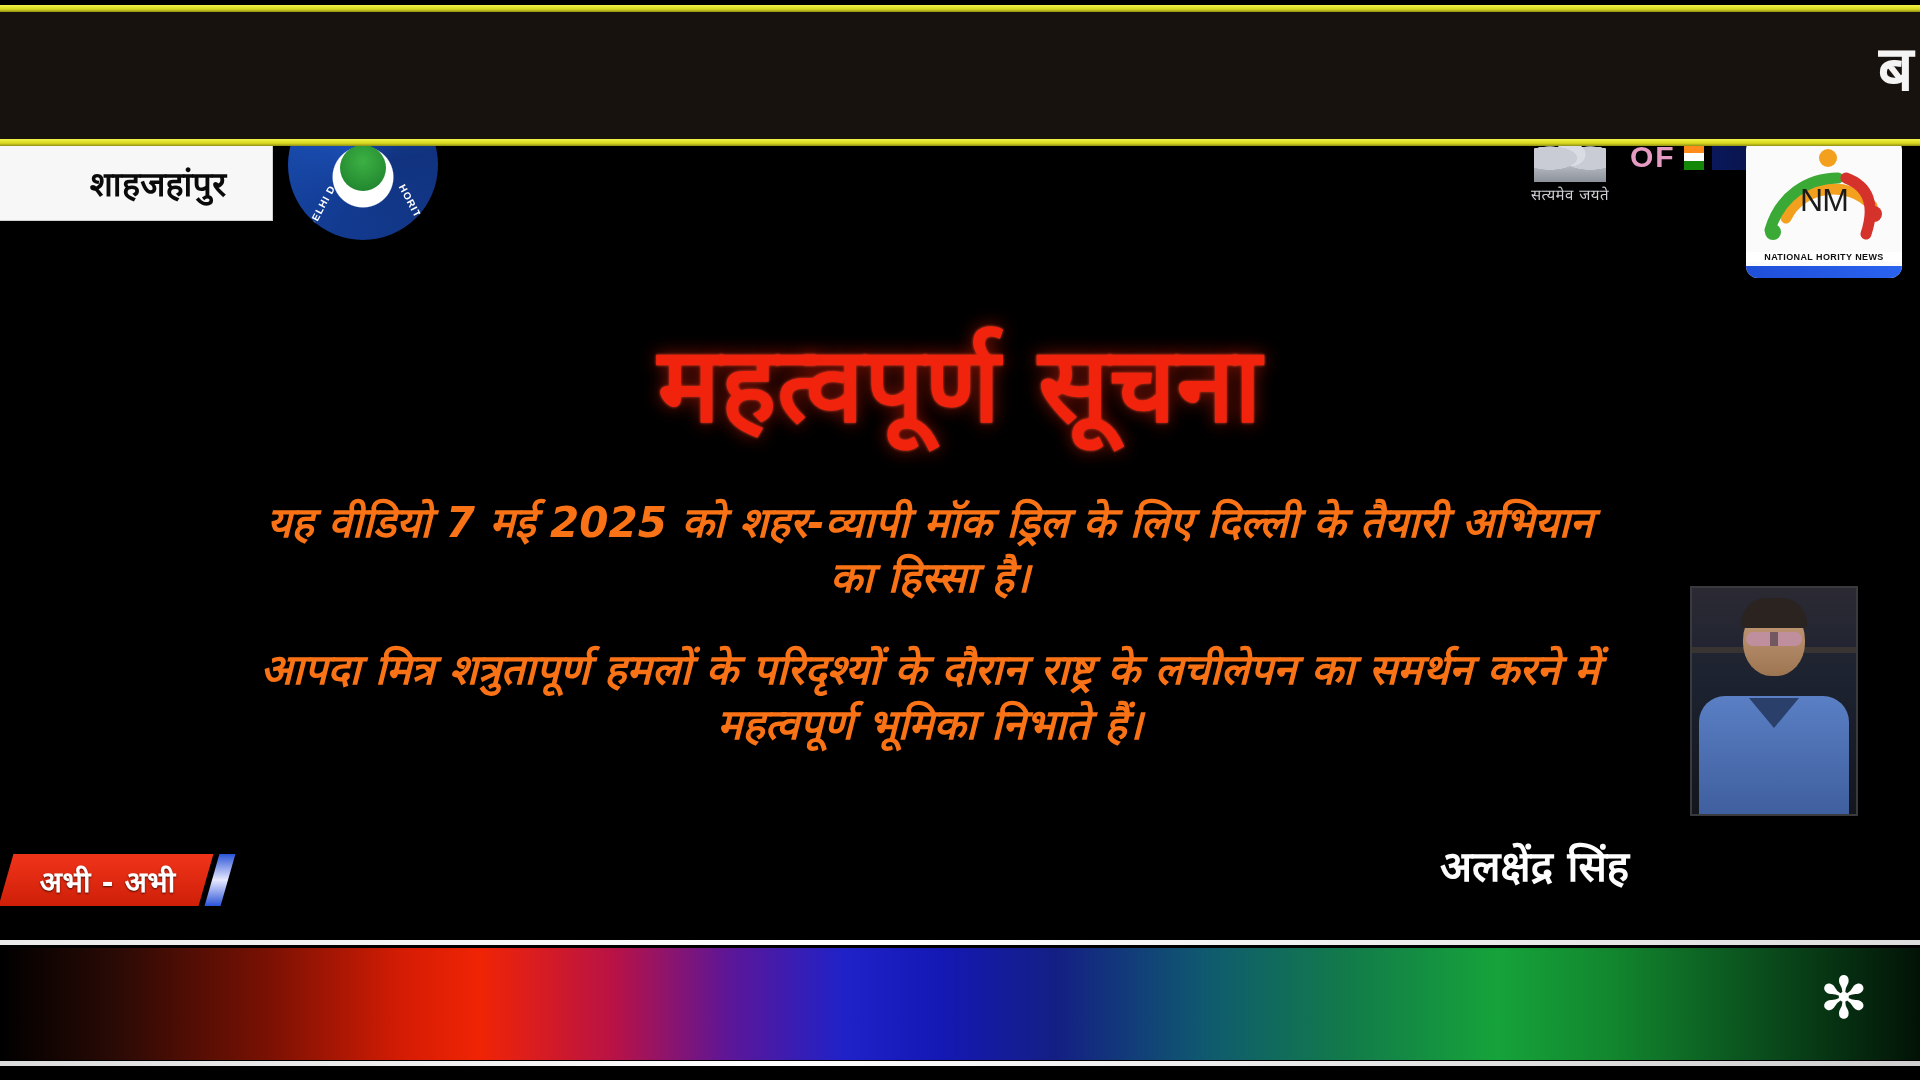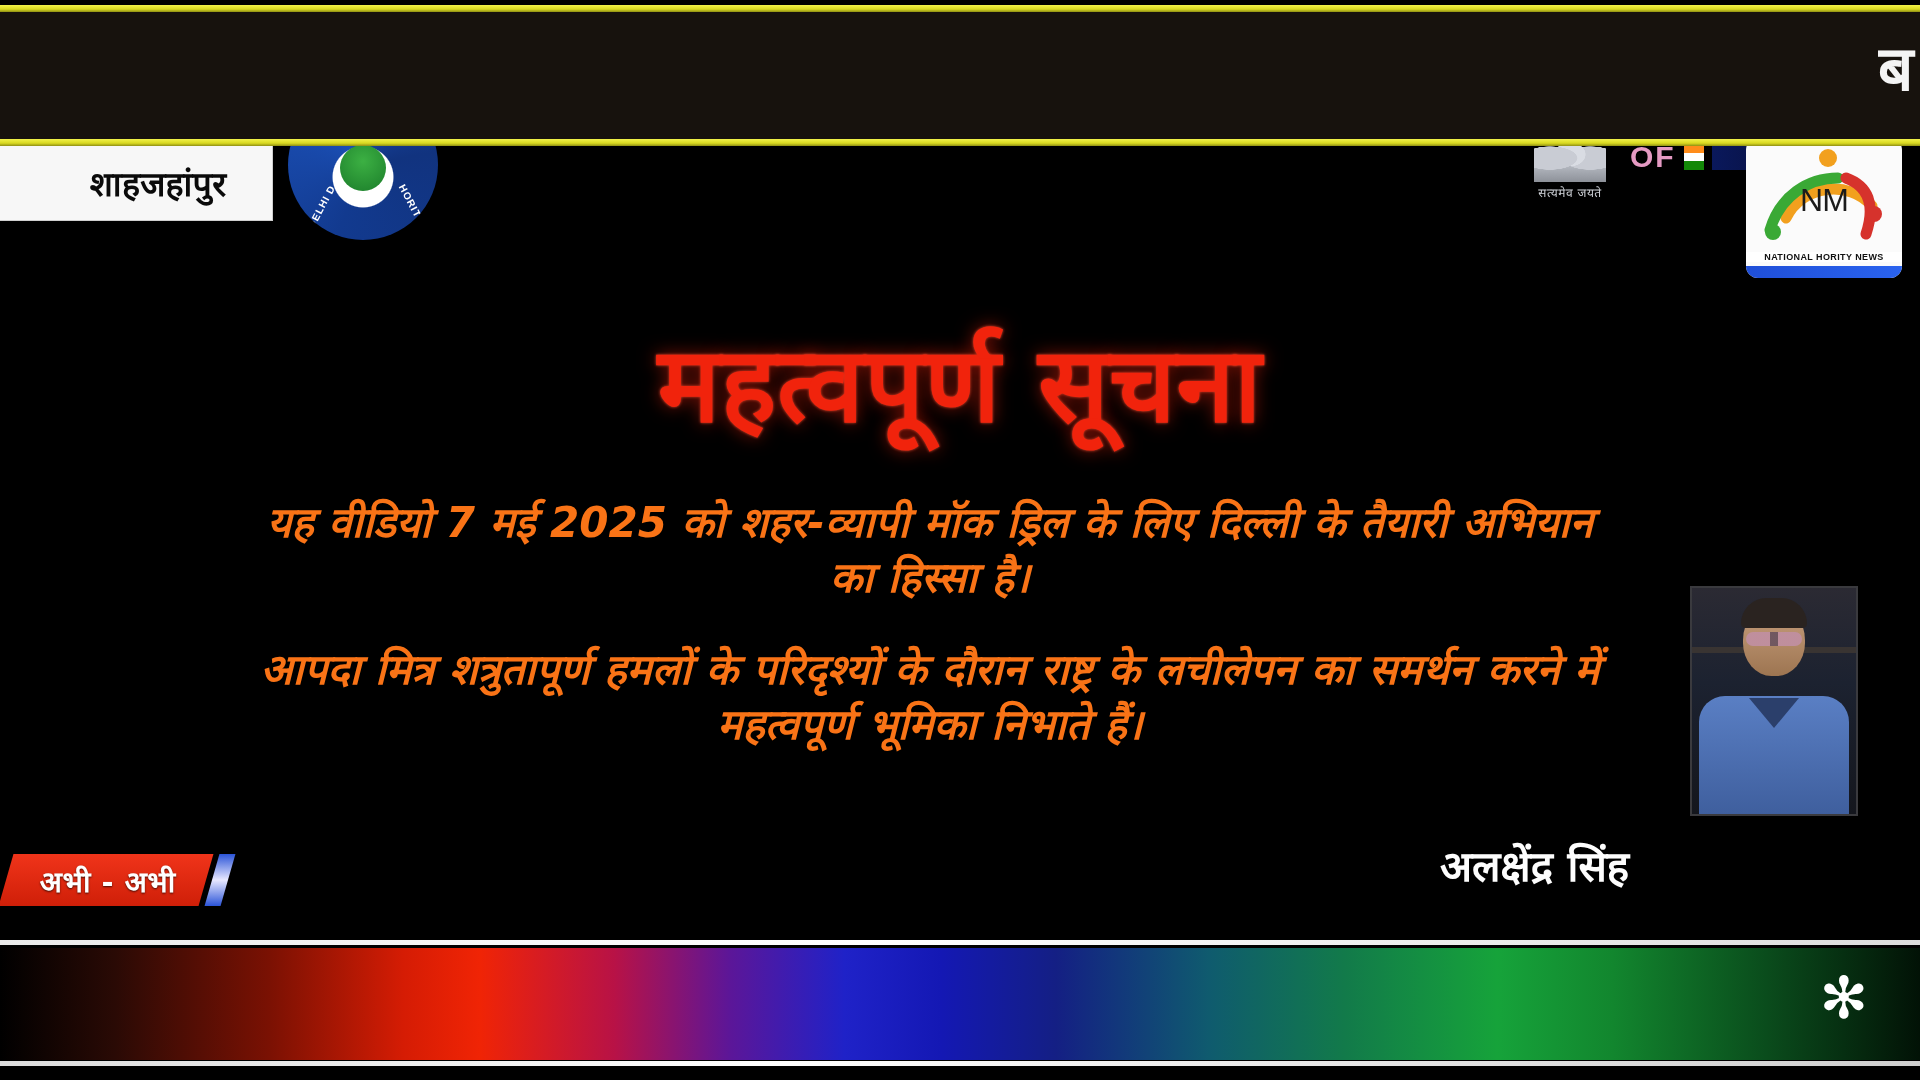--- a/index.html
+++ b/index.html
@@ -68,21 +68,21 @@
   .emblem-wrap{ position:absolute; left:1510px; top:-10px; width:120px; text-align:center; }
   .emblem{
     width:72px; height:46px; margin:0 auto;
     background:
       radial-gradient(ellipse at 22% 48%, #c9ccd4 0 34%, rgba(0,0,0,0) 35%),
       radial-gradient(ellipse at 50% 40%, #d9dce3 0 30%, rgba(0,0,0,0) 31%),
       radial-gradient(ellipse at 78% 48%, #c9ccd4 0 34%, rgba(0,0,0,0) 35%),
       linear-gradient(180deg, rgba(190,194,202,.0) 60%, #b7bbc3 62%, #8d9199 100%);
     filter:blur(.3px);
   }
-  .emblem-sub{ color:#cfd2d8; font-size:12px; margin-top:2px; letter-spacing:.5px;
+  .emblem-sub{ color:#cfd2d8; font-size:15px; margin-top:2px; letter-spacing:.5px;
     font-family:"DejaVu Sans","Liberation Sans",sans-serif; }
 
   .wordmark{ position:absolute; left:1630px; top:-6px; display:flex; align-items:center; gap:8px; }
   .wm-of{ color:#f9a8d4; font-size:30px; font-weight:700; letter-spacing:2px;
           font-family:"Liberation Sans",sans-serif; opacity:.92; }
   .wm-flag{ width:20px; height:26px;
     background:linear-gradient(180deg,#ff8c1a 0 34%, #ffffff 34% 66%, #138808 66% 100%); }
   .wm-tail{ width:86px; height:26px; background:linear-gradient(90deg,#0b1b66,#0a1550 60%, #060d30); opacity:.9; }
 
   

